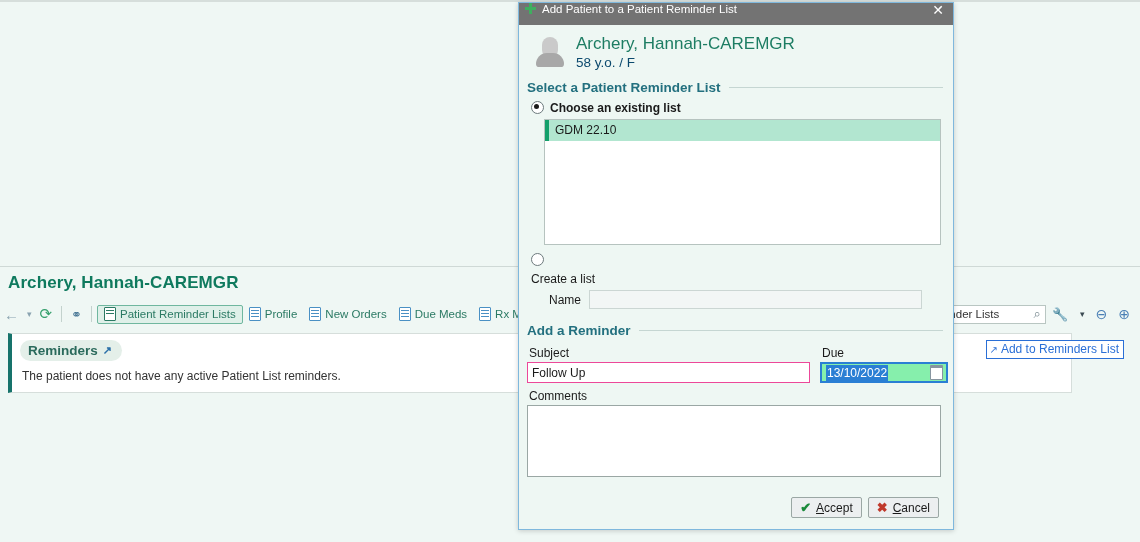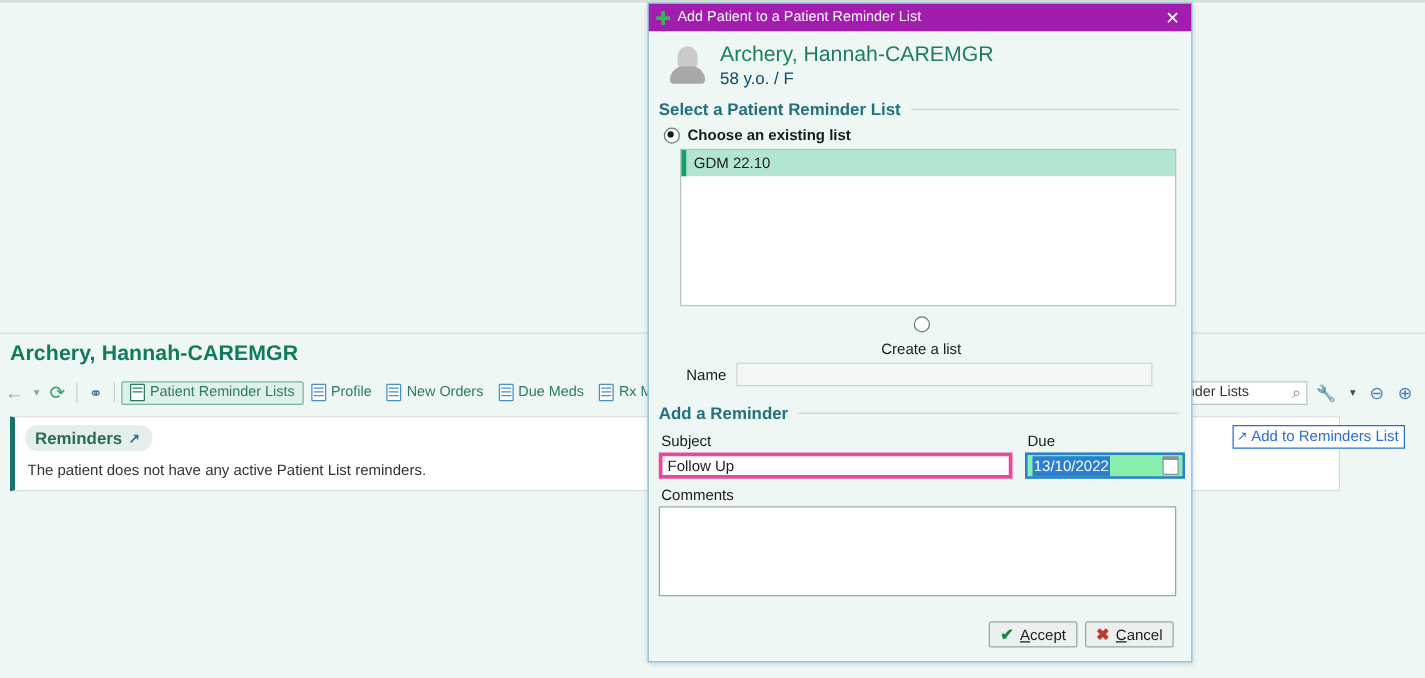--- a/index.html
+++ b/index.html
@@ -158,23 +158,22 @@
     position: absolute;
     left: 518px; top: 2px;
     width: 436px; height: 528px;
     background: #eef7f3;
     border: 1px solid #7fb8dd;
     box-sizing: border-box;
     box-shadow: 0 1px 5px rgba(0,0,0,0.18);
   }
   #dialog-titlebar {
     height: 22px;
-    background: #a21caf;
-    display: flex;
-    align-items: center;
+    background: #737373;
+    display: flex;
     padding: 0 4px 0 6px;
     color: #ffffff;
     font-size: 11.5px;
   }
   #dialog-title-text { margin-left: 6px; }
   #dialog-close { margin-left: auto; font-size: 14px; line-height: 1; padding: 0 5px; cursor: default; }
   .plus-ico {
     position: relative;
     width: 11px; height: 11px;
     flex: 0 0 auto;
@@ -230,21 +229,21 @@
     color: #23707f;
     margin: 4px 0 6px 0;
   }
   .section-head .rule {
     flex: 1 1 auto;
     height: 1px;
     background: #c5d6d2;
   }
   .radio-row {
     display: flex;
-    align-items: center;
+    align-items: flex-start;
     gap: 6px;
     margin: 4px 0 4px 4px;
     font-size: 12px;
     color: #1a1a1a;
   }
   .radio-row.bold { font-weight: bold; }
   .radio {
     width: 11px; height: 11px;
     border: 1px solid #6d7a7d;
     border-radius: 50%;
@@ -298,21 +297,21 @@
   #sub-due-row {
     display: flex;
     gap: 10px;
     margin-top: 2px;
   }
   #subject-col { width: 283px; }
   #due-col { width: 128px; }
   #subject-input {
     width: 283px; height: 21px;
     background: #fff;
-    border: 3px solid #ec4899;
+    border: 1px solid #ec4899;
     box-sizing: border-box;
     font-size: 12px;
     color: #1a1a1a;
     display: flex;
     align-items: center;
     padding-left: 4px;
   }
   #due-input {
     width: 128px; height: 21px;
     background: #86efac;

